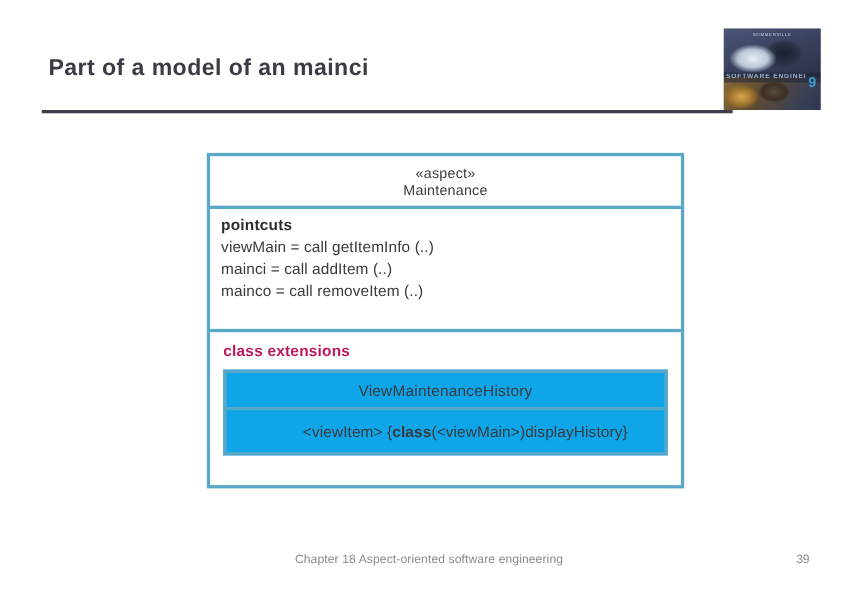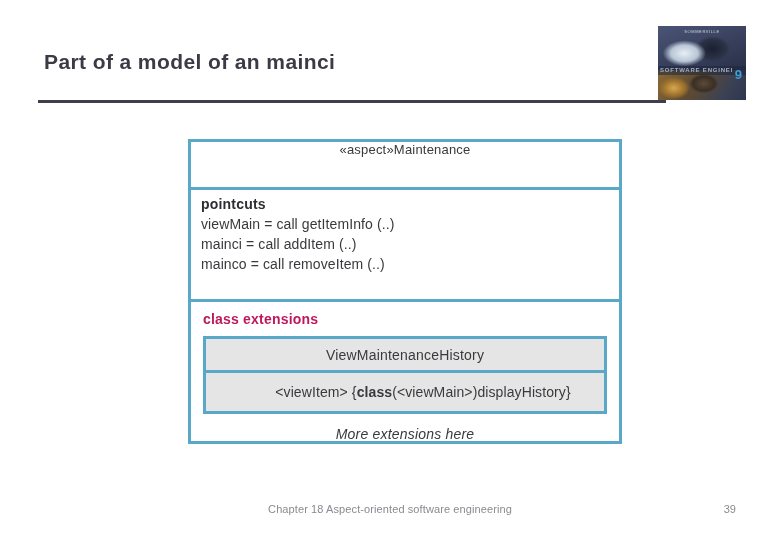--- a/index.html
+++ b/index.html
@@ -116,21 +116,22 @@
     border: 3px solid #5aa8c8;
     background: #ffffff;
     box-sizing: border-box;
     color: #2f2f33;
   }
 
   .aspect-header {
     height: 48px;
     border-bottom: 3px solid #5aa8c8;
     display: flex;
-    align-items: flex-start;
+    flex-direction: column;
+    align-items: center;
     justify-content: center;
     box-sizing: border-box;
   }
   .aspect-stereotype,
   .aspect-name {
     font-size: 13px;
     line-height: 15px;
     letter-spacing: 0.2px;
     color: #3a3a3e;
   }
@@ -163,21 +164,21 @@
   .extensions-heading {
     font-size: 14px;
     font-weight: bold;
     color: #be185d;
     line-height: 22px;
     margin-bottom: 6px;
     letter-spacing: 0.2px;
   }
   .extension-class-box {
     border: 3px solid #5aa8c8;
-    background: #e5e5e5;
+    background: #0ea5e9;
     box-sizing: border-box;
   }
   .extension-class-name {
     height: 34px;
     display: flex;
     align-items: center;
     justify-content: center;
     font-size: 14px;
     color: #3a3a3e;
     letter-spacing: 0.2px;
@@ -260,19 +261,18 @@
 
     <div class="extension-class-box">
       <div class="extension-class-name">ViewMaintenanceHistory</div>
       <div class="extension-advice">
           <span>&lt;viewItem&gt; {</span>
           <b>class</b>
           <span> (&lt;viewMain&gt;)displayHistory}</span>
         </div>
     </div>
 
-    <div class="more-extensions">More extensions here</div>
   </div>
 
 </div>
 
 <div class="footer-text">Chapter 18 Aspect-oriented software engineering</div>
 <div class="page-number">39</div>
 
 </body></html>

